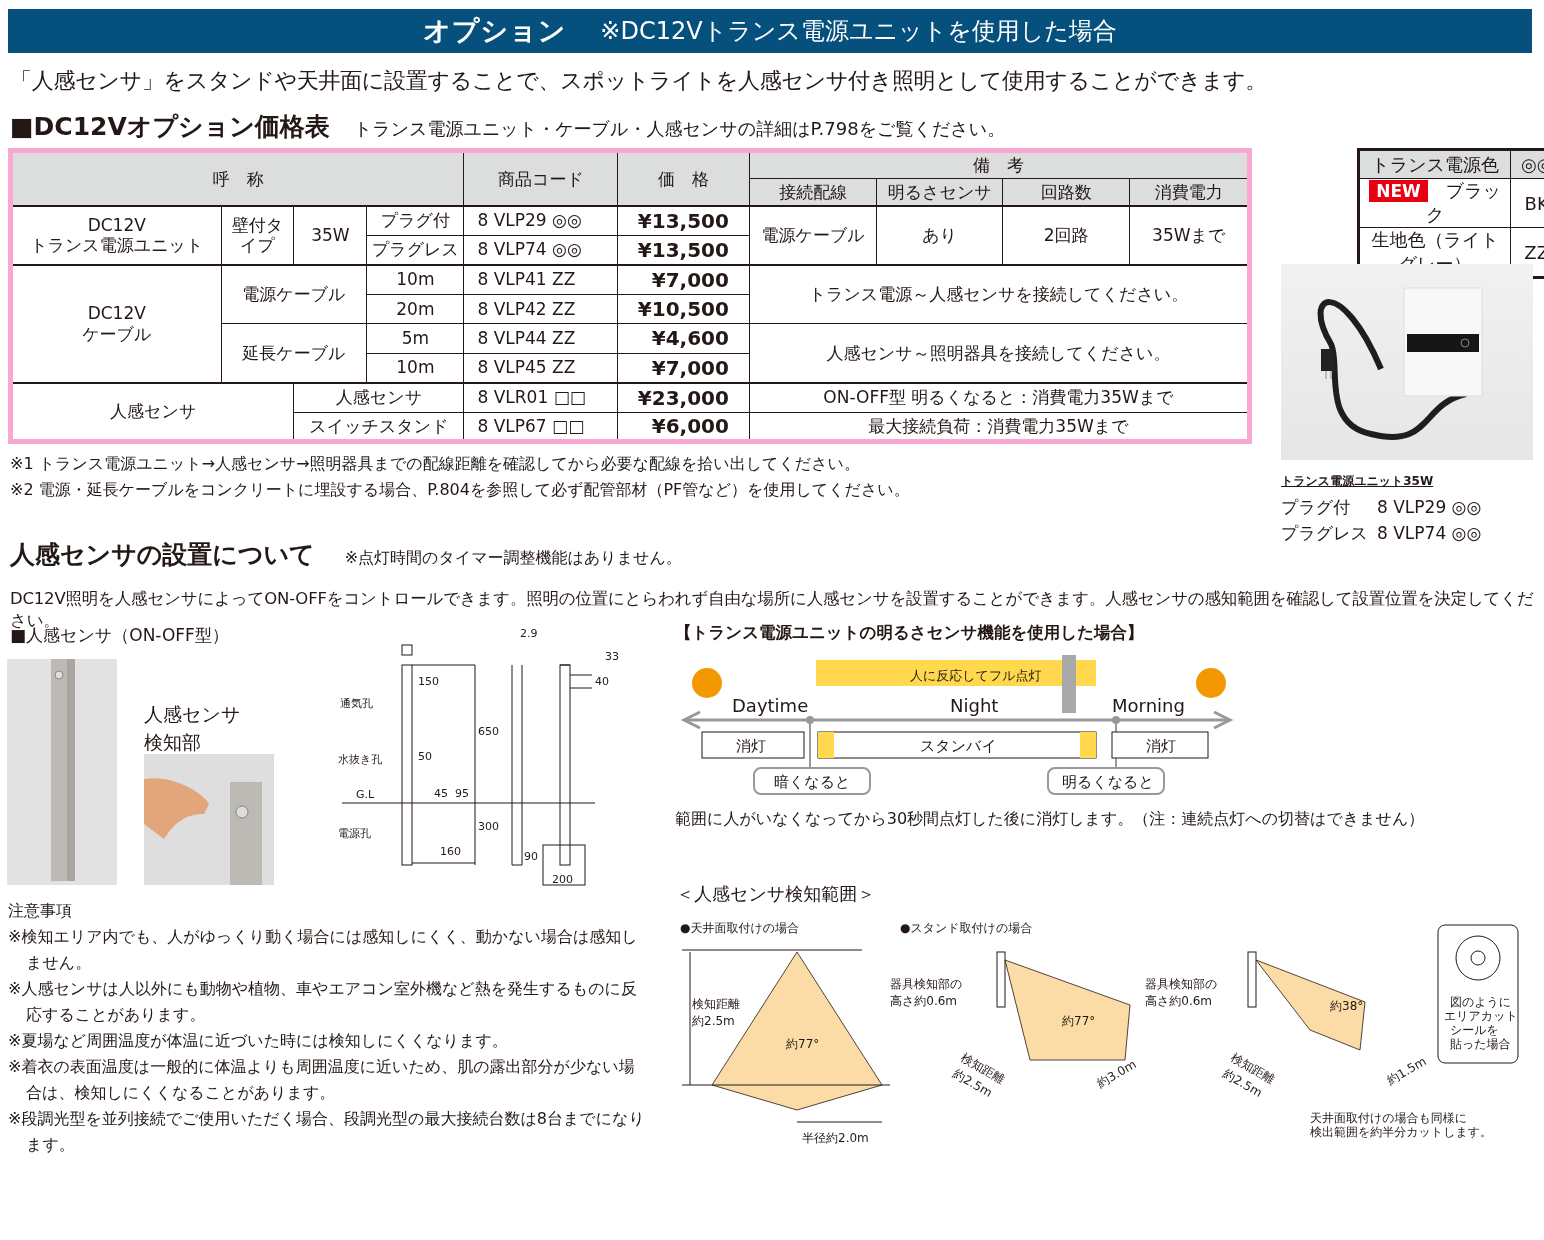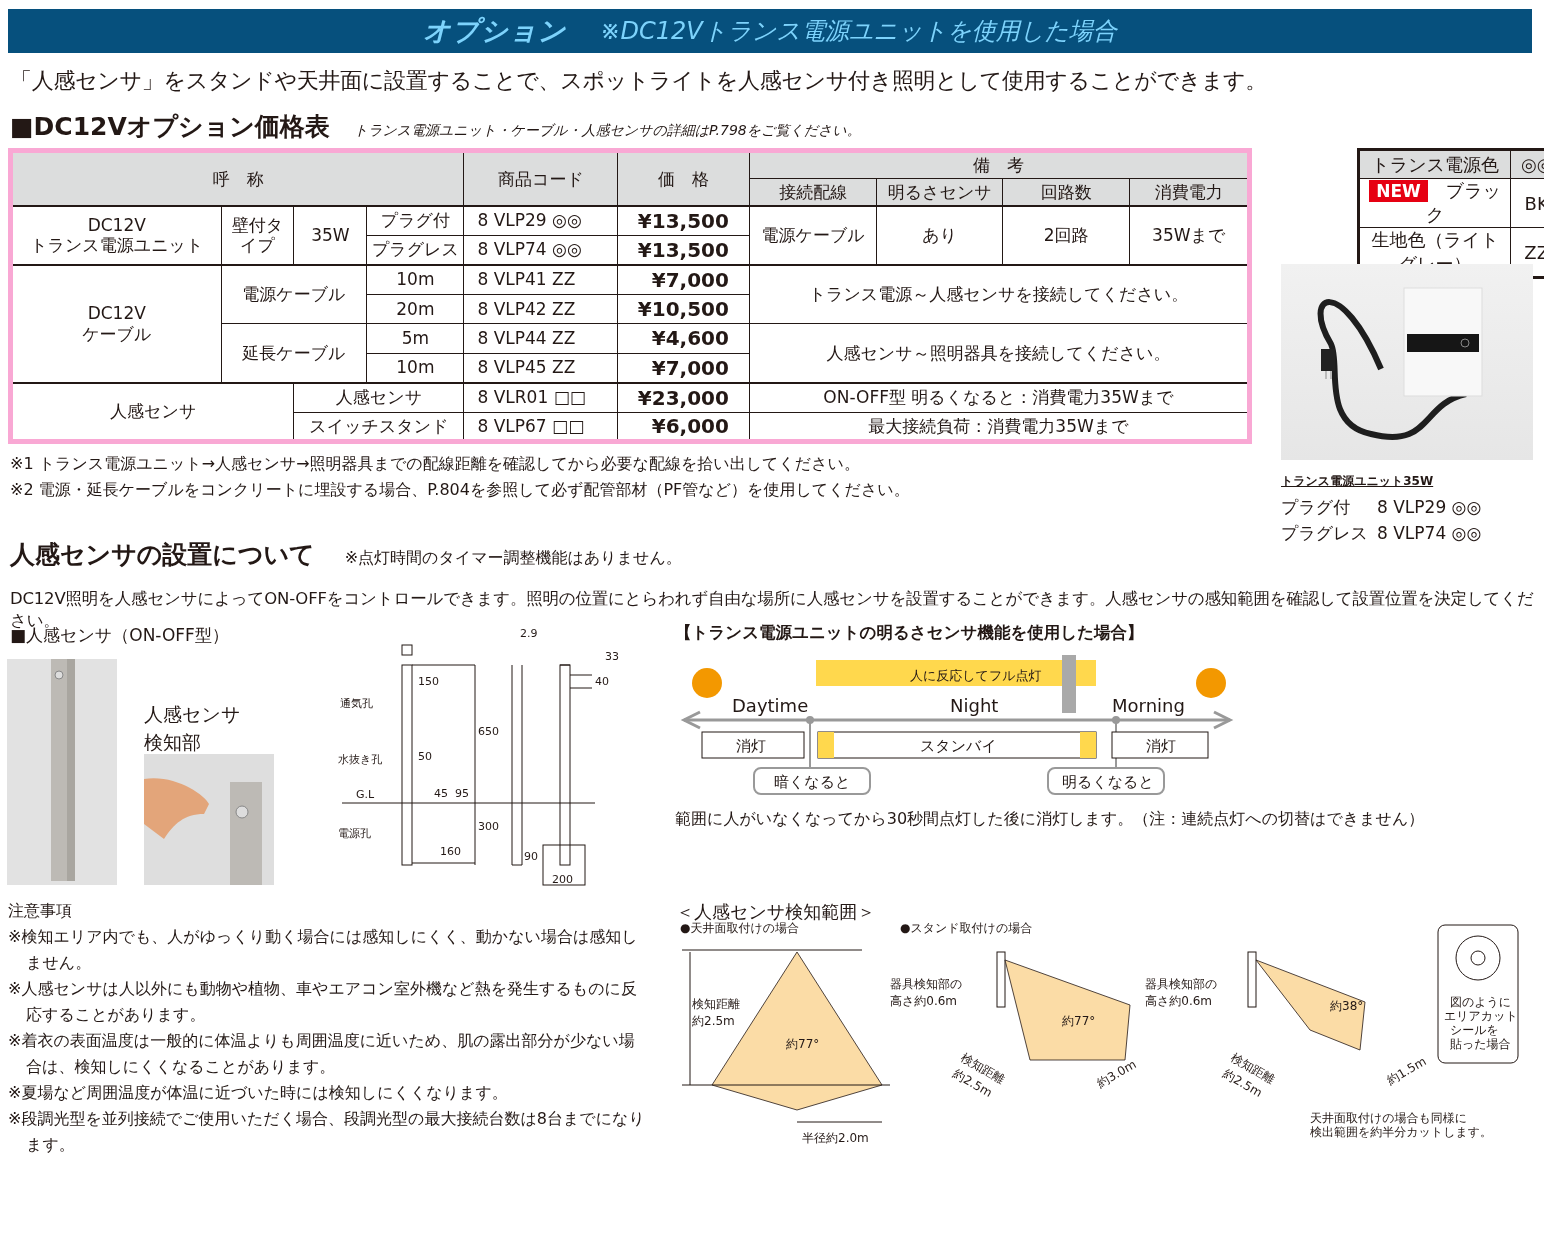--- a/index.html
+++ b/index.html
@@ -1,29 +1,29 @@
 <!DOCTYPE html>
 <html><head>
 <meta charset="utf-8">
 <style>
   * { box-sizing: border-box; margin: 0; padding: 0; }
   html, body { width: 1544px; height: 1240px; background: #ffffff; overflow: hidden; }
   body { font-family: "DejaVu Sans", "Liberation Sans", sans-serif; color: #231815; position: relative; }
   .abs { position: absolute; }
 
   
-  #hdr { left: 8px; top: 9px; width: 1524px; height: 44px; background: #06507d; color: #7dd3fc;
-         display: flex; align-items: center; justify-content: center; gap: 34px; font-style: italic; }
+  #hdr { left: 8px; top: 9px; width: 1524px; height: 44px; background: #06507d; color: #ffffff;
+         display: flex; align-items: center; justify-content: center; gap: 34px; }
   #hdr .t1 { font-size: 27px; font-weight: bold; letter-spacing: 1px; }
   #hdr .t2 { font-size: 24px; }
 
   #lead { left: 10px; top: 66px; font-size: 22px; letter-spacing: -0.3px; }
   #sec1 { left: 10px; top: 110px; display: flex; align-items: baseline; gap: 24px; }
   #sec1 .h { font-size: 25px; font-weight: bold; }
-  #sec1 .s { font-size: 14px; font-style: italic; }
+  #sec1 .s { font-size: 18px; }
 
   
   table { border-collapse: collapse; }
   #price { left: 8px; top: 148px; width: 1244px; border: 5px solid #f9a8d4; font-size: 17px; }
   #price td, #price th { border: 1px solid #231815; text-align: center; vertical-align: middle;
                          font-weight: normal; padding: 0 4px; line-height: 1.2; }
   #price thead th { background: #dcdddd; }
   #price thead tr.r1 th { height: 28px; }
   #price thead tr.r2 th { height: 27px; }
   #price tbody td { height: 29.5px; }
@@ -55,21 +55,21 @@
   #detlabel { left: 144px; top: 700px; font-size: 19px; line-height: 28px; }
   #handphoto { left: 144px; top: 754px; width: 130px; height: 131px; background: #dedede; }
 
   #dims { left: 330px; top: 615px; width: 320px; height: 280px; }
 
   
   #sub2 { left: 675px; top: 622px; font-size: 16.5px; font-weight: bold; }
   #timeline { left: 670px; top: 640px; width: 580px; height: 160px; }
   #tlnote { left: 675px; top: 806px; font-size: 16px; line-height: 26px; }
 
-  #sub3 { left: 676px; top: 900px; font-size: 18px; }
+  #sub3 { left: 676px; top: 882px; font-size: 18px; }
   #ranges { left: 670px; top: 910px; width: 874px; height: 250px; }
 
   #caution { left: 8px; top: 898px; font-size: 16px; line-height: 26px; width: 640px; }
   #caution .hd { margin-bottom: 0; }
   #caution .it { padding-left: 18px; text-indent: -18px; }
 </style>
 </head>
 <body>
 
 <div id="hdr" class="abs">
@@ -361,16 +361,16 @@
   <text x="780" y="124">シールを</text>
   <text x="780" y="138">貼った場合</text>
   <text x="640" y="212">天井面取付けの場合も同様に</text>
   <text x="640" y="226">検出範囲を約半分カットします。</text>
 </svg>
 
 <div id="caution" class="abs">
   <div class="hd">注意事項</div>
   <div class="it">※検知エリア内でも、人がゆっくり動く場合には感知しにくく、動かない場合は感知しません。</div>
   <div class="it">※人感センサは人以外にも動物や植物、車やエアコン室外機など熱を発生するものに反応することがあります。</div>
+  <div class="it">※夏場など周囲温度が体温に近づいた時には検知しにくくなります。</div>
   <div class="it">※着衣の表面温度は一般的に体温よりも周囲温度に近いため、肌の露出部分が少ない場合は、検知しにくくなることがあります。</div>
-  <div class="it">※夏場など周囲温度が体温に近づいた時には検知しにくくなります。</div>
   <div class="it">※段調光型を並列接続でご使用いただく場合、段調光型の最大接続台数は8台までになります。</div>
 </div>
 
 </body></html>

